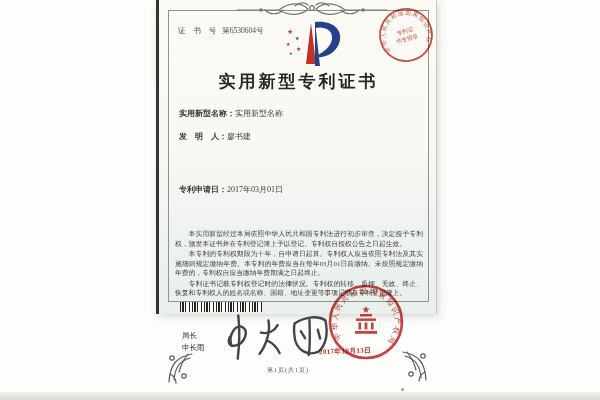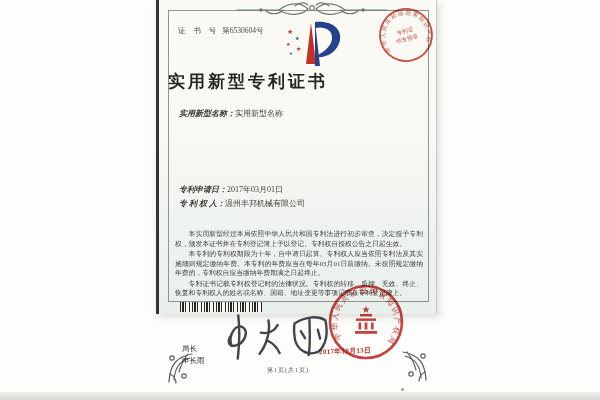--- a/index.html
+++ b/index.html
@@ -28,42 +28,42 @@
   .ornament-bl{position:absolute;left:7px;top:352px;width:28px;height:32px;}
   .ornament-br{position:absolute;left:242px;top:350px;width:28px;height:32px;transform:scaleX(-1);}
 
   .cert-no{position:absolute;left:19px;top:26px;font-size:7.5px;color:#4c4c48;white-space:nowrap;}
   .cert-no .lbl{letter-spacing:3px;margin-right:3px;}
 
   .corner-stamp{position:absolute;left:218px;top:6px;width:58px;height:58px;opacity:.88;mix-blend-mode:multiply;}
   .logo{position:absolute;left:126px;top:20px;width:58px;height:48px;}
 
   .title{
-    position:absolute;left:9px;top:70px;width:261px;
+    position:absolute;left:9px;top:70px;width:261px;text-align:center;
     font-size:17px;font-weight:700;letter-spacing:3px;color:#262624;white-space:nowrap;
   }
 
   .field{position:absolute;left:20px;right:10px;font-size:8px;color:#43423e;white-space:nowrap;}
-  .field .flabel{font-weight:600;color:#3a3935;font-style:italic;}
+  .field .flabel{font-weight:600;color:#3a3935;}
   .f0{top:108px}.f1{top:131px}.f2{top:153px}.f3{top:184px}.f4{top:198px}.f5{top:216px}
 
   .paras{position:absolute;left:16px;right:13px;top:229px;color:#403f3c;}
   .paras p{
     margin:0 0 1px 0;font-size:6.8px;line-height:9.5px;
     text-indent:2em;text-align:justify;
   }
 
   .barcode{
     position:absolute;left:21px;top:302px;width:82px;height:10px;
     background:repeating-linear-gradient(90deg,
       #23231f 0 1px,#f8f8f4 1px 2px,#23231f 2px 4px,#f8f8f4 4px 5px,
       #23231f 5px 6px,#f8f8f4 6px 9px,#23231f 9px 10px,#f8f8f4 10px 12px);
   }
 
-  .director{position:absolute;left:23px;top:343px;font-size:7.5px;color:#33322e;line-height:12px;}
+  .director{position:absolute;left:23px;top:330px;font-size:7.5px;color:#33322e;line-height:12px;}
   .signature{position:absolute;left:58px;top:310px;width:128px;height:52px;transform:rotate(-2deg);}
 
   .seal{position:absolute;left:168px;top:283px;width:78px;height:78px;mix-blend-mode:multiply;opacity:.92;}
   .seal-date{
     position:absolute;left:160px;top:346px;width:72px;
     font-size:7px;font-weight:700;color:#c0392d;letter-spacing:.3px;
     transform:rotate(-2deg);white-space:nowrap;mix-blend-mode:multiply;
   }
 
   .footer{position:absolute;left:9px;top:366px;width:240px;text-align:center;
@@ -141,25 +141,25 @@
       <text x="11" y="31" font-size="6" fill="#c23127">★</text>
       <text x="4" y="35" font-size="4" fill="#24418c">★</text>
     </g>
   </svg>
 
   <div class="title">实用新型专利证书</div>
 
   <div class="field f0">
     <span class="flabel">实用新型名称：</span><span>实用新型名称</span>
   </div>
+  <div class="field f1">
+    <span class="flabel">发　明　人：</span><span>廖书建</span>
+  </div>
   <div class="field f3">
     <span class="flabel">专利申请日：</span><span>2017年03月01日</span>
-  </div>
-  <div class="field f4">
-    <span class="flabel">专 利 权 人：</span><span>温州丰邦机械有限公司</span>
   </div>
 
   <div class="paras">
     <p>本实用新型经过本局依照中华人民共和国专利法进行初步审查，决定授予专利权，颁发本证书并在专利登记簿上予以登记。专利权自授权公告之日起生效。</p>
     <p>本专利的专利权期限为十年，自申请日起算。专利权人应当依照专利法及其实施细则规定缴纳年费。本专利的年费应当在每年03月01日前缴纳。未按照规定缴纳年费的，专利权自应当缴纳年费期满之日起终止。</p>
     <p>专利证书记载专利权登记时的法律状况。专利权的转移、质押、无效、终止、恢复和专利权人的姓名或名称、国籍、地址变更等事项记载在专利登记簿上。</p>
   </div>
 
   <div class="barcode"></div>
 

